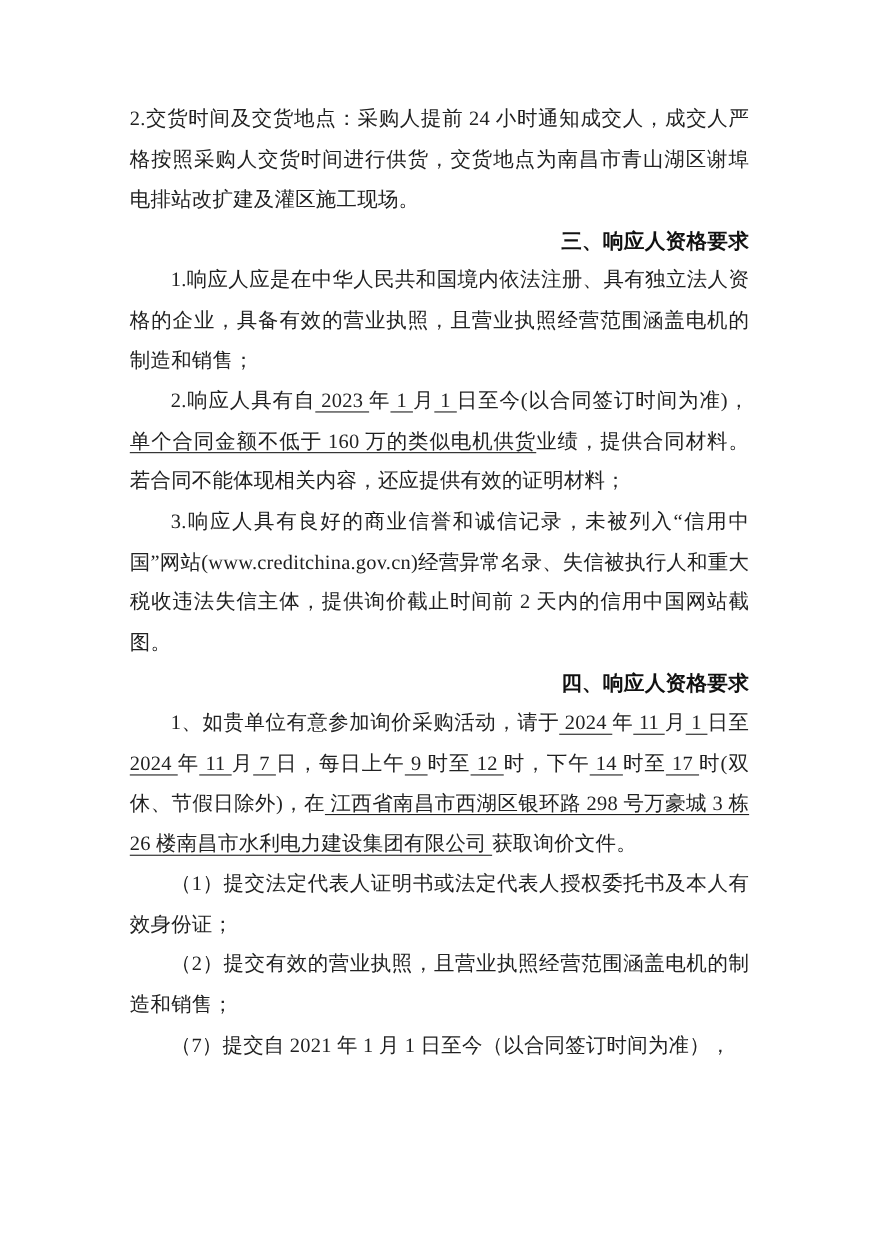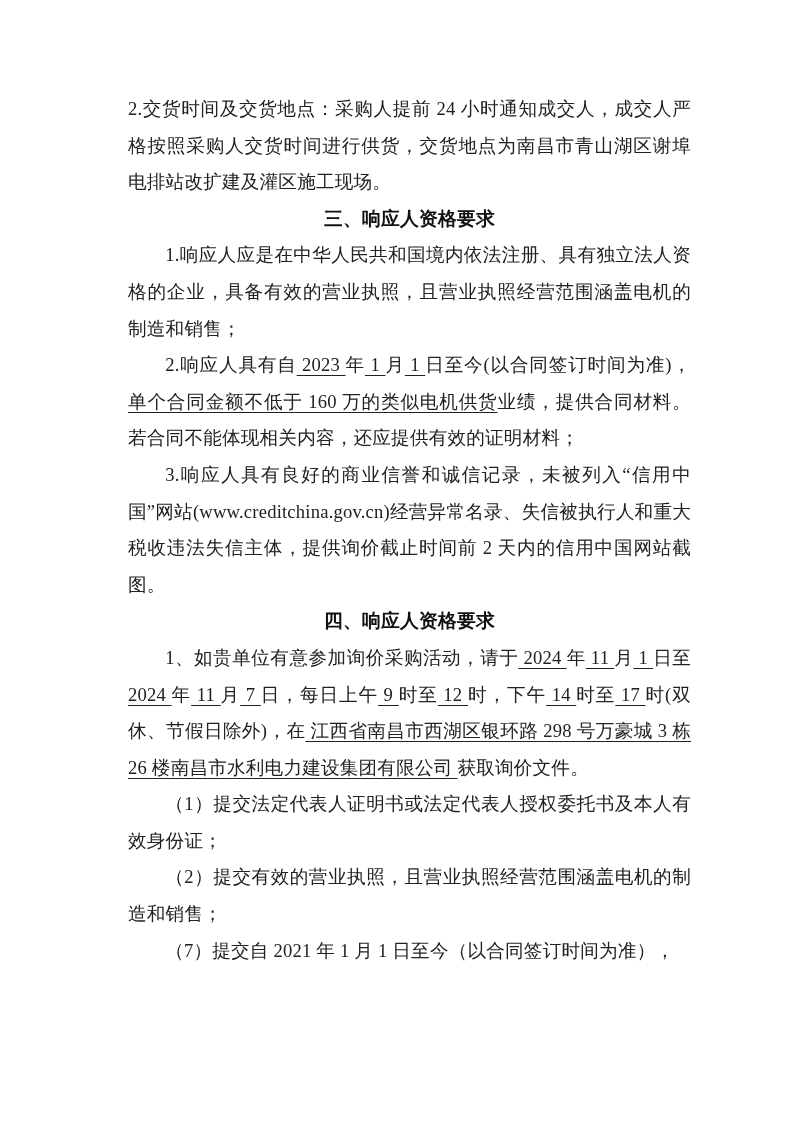--- a/index.html
+++ b/index.html
@@ -6,39 +6,39 @@
   .page {
     position: relative;
     width: 800px;
     height: 1132px;
     background: #ffffff;
     overflow: hidden;
     font-family: "Liberation Serif", "DejaVu Serif", serif;
   }
   .content {
     position: absolute;
-    left: 128px;
+    left: 118px;
     top: 91px;
     width: 563px;
   }
   p.para {
     margin: 0;
     padding: 0;
     font-size: 18.6px;
     line-height: 36.6px;
     color: #212121;
     text-align: justify;
     letter-spacing: 0.2px;
     word-break: break-all;
   }
   p.para.indent { text-indent: 2em; }
   p.para.heading {
     font-weight: bold;
     color: #111111;
-    text-align: center;
+    text-align: right;
     font-family: "Liberation Sans", "DejaVu Sans", sans-serif;
     font-size: 18.8px;
   }
   span.run { color: inherit; }
   span.run.u {
     text-decoration: underline;
     text-decoration-thickness: 1.4px;
     text-underline-offset: 4px;
   }
 </style>

